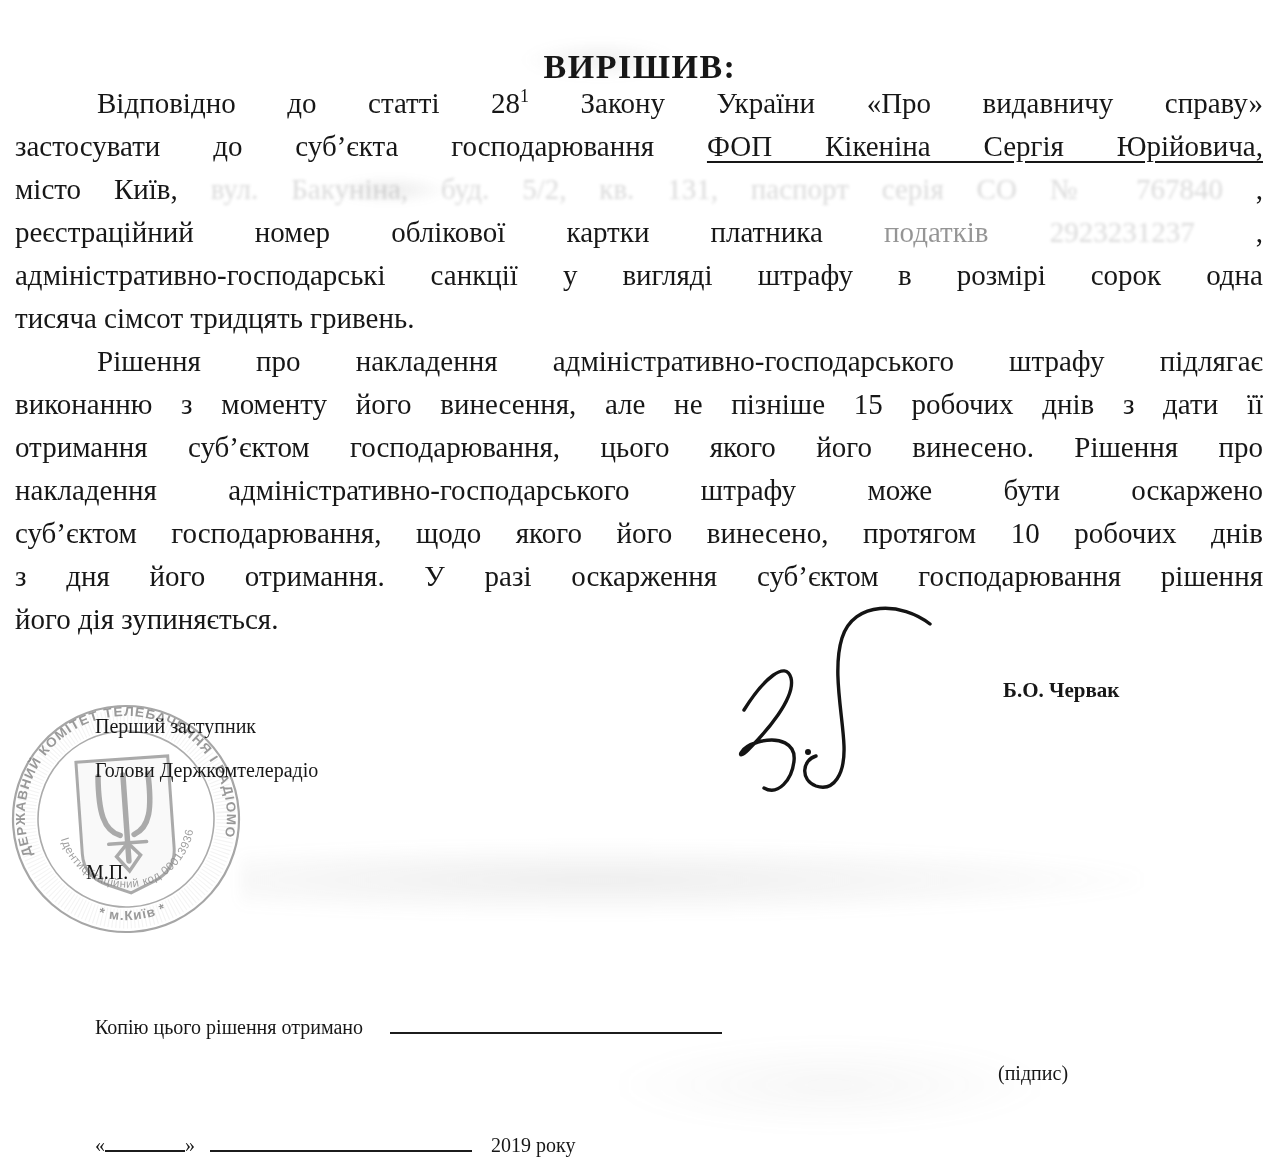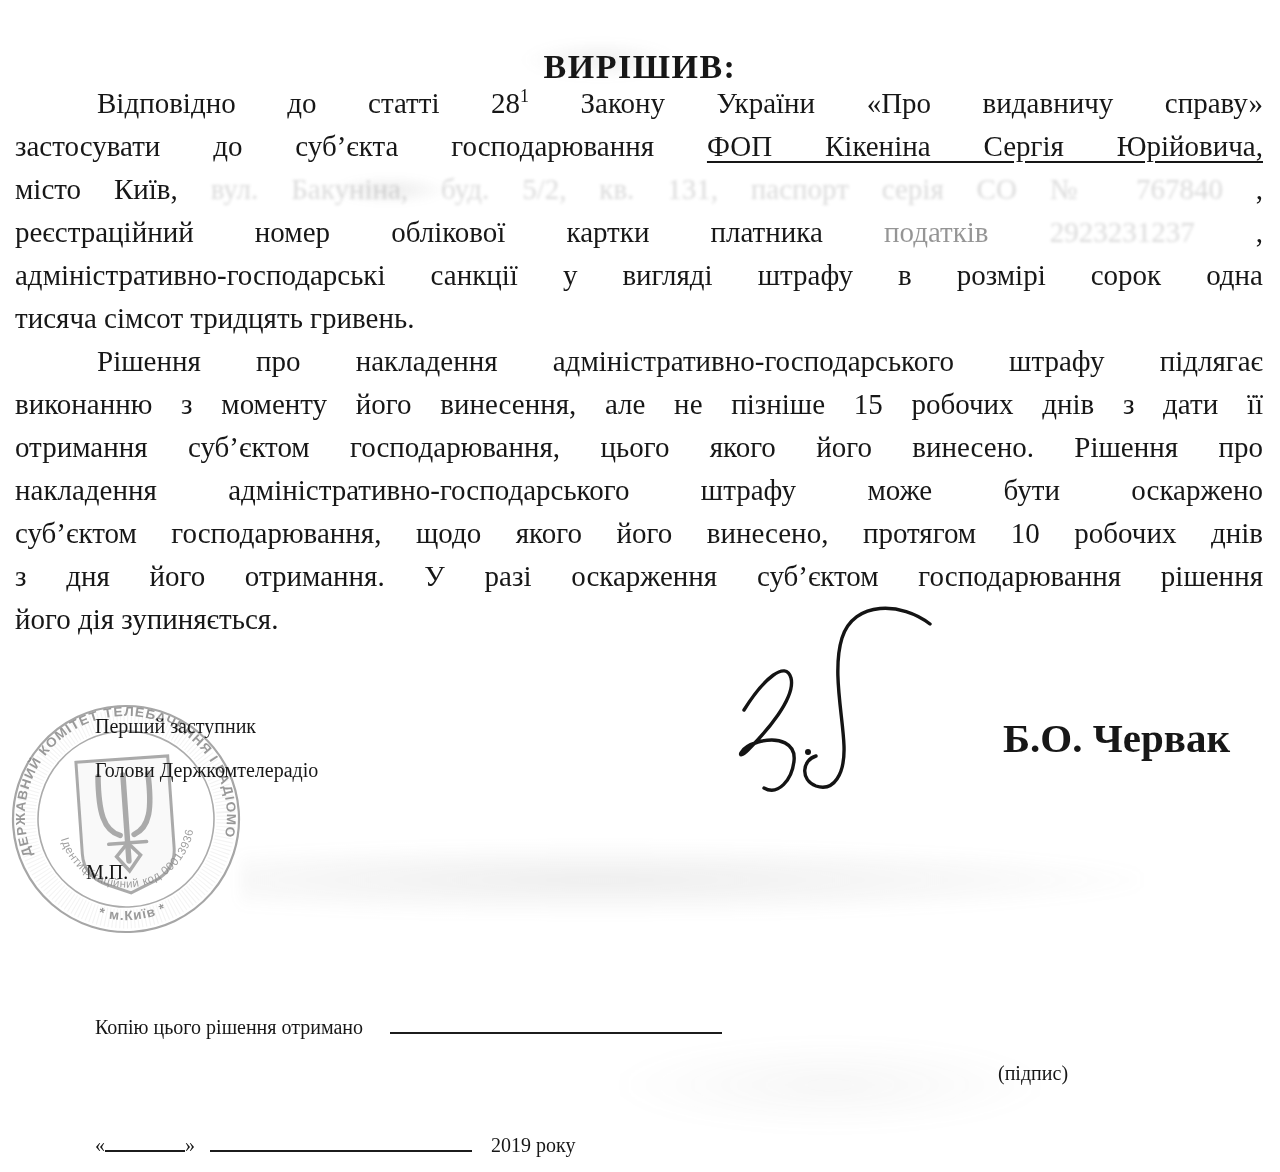--- a/index.html
+++ b/index.html
@@ -141,21 +141,21 @@
     <g stroke="#141414" stroke-width="3.4" fill="none" stroke-linecap="round">
       <path d="M 238 26 C 210 4 162 2 150 40 C 140 72 151 118 152 148 C 153 176 142 194 124 188 C 108 182 110 162 124 158"></path>
       <path d="M 52 112 C 72 80 94 62 99 80 C 104 100 74 134 56 152 C 44 164 46 150 66 144 C 88 138 104 146 102 163 C 100 182 86 198 72 190"></path>
       <circle cx="116" cy="154" r="3" fill="#141414" stroke="none"></circle>
     </g>
   </svg>
 
   <div class="abs" style="left:95px;top:708px;">Перший заступник</div>
   <div class="abs" style="left:95px;top:752px;">Голови Держкомтелерадіо</div>
   <div class="abs" style="left:86px;top:838px;margin-top:16px;">М.П.</div>
-  <div class="abs bold" style="left:1003px;top:720px;font-size:41px;">Б.О. Червак</div>
+  <div class="abs bold" style="left:1003px;top:672px;font-size:21px;">Б.О. Червак</div>
 
   <div class="abs" style="left:95px;top:1002px;right:17px;">
     <span>Копію цього рішення отримано</span>
     <span class="blank" style="width:332px;margin-left:22px;"></span>
   </div>
   <div class="abs" style="left:998px;top:1055px;">(підпис)</div>
 
   <div class="abs" style="left:95px;top:1120px;">
     <span>«</span><span class="blank" style="width:80px;"></span><span>»</span>
     <span class="blank" style="width:262px;margin-left:10px;margin-right:14px;"></span>

